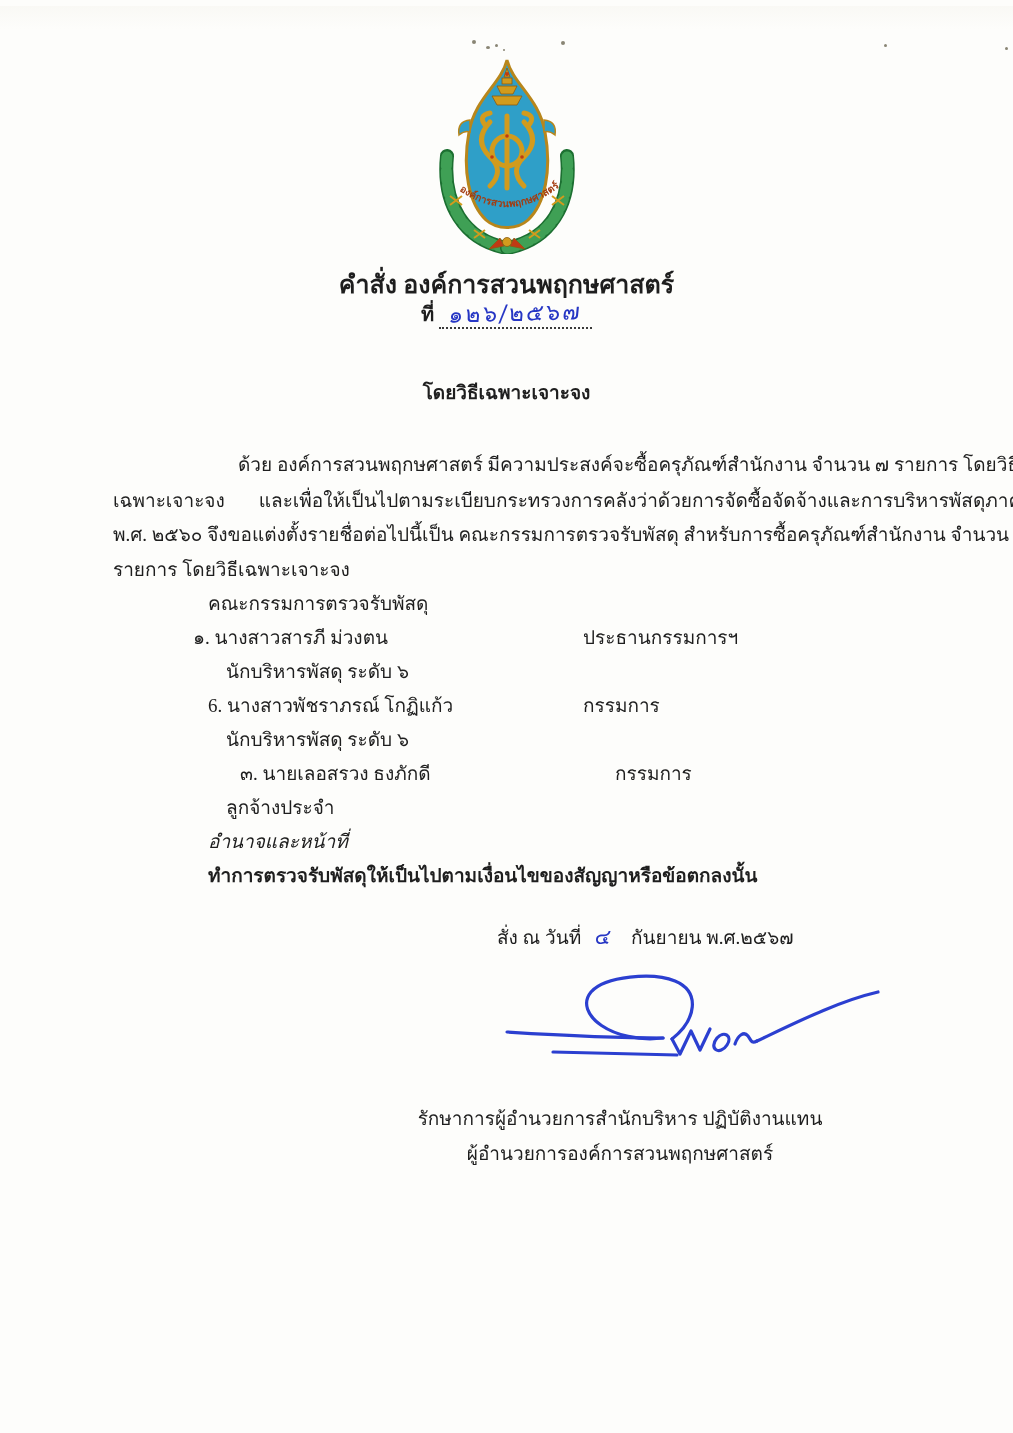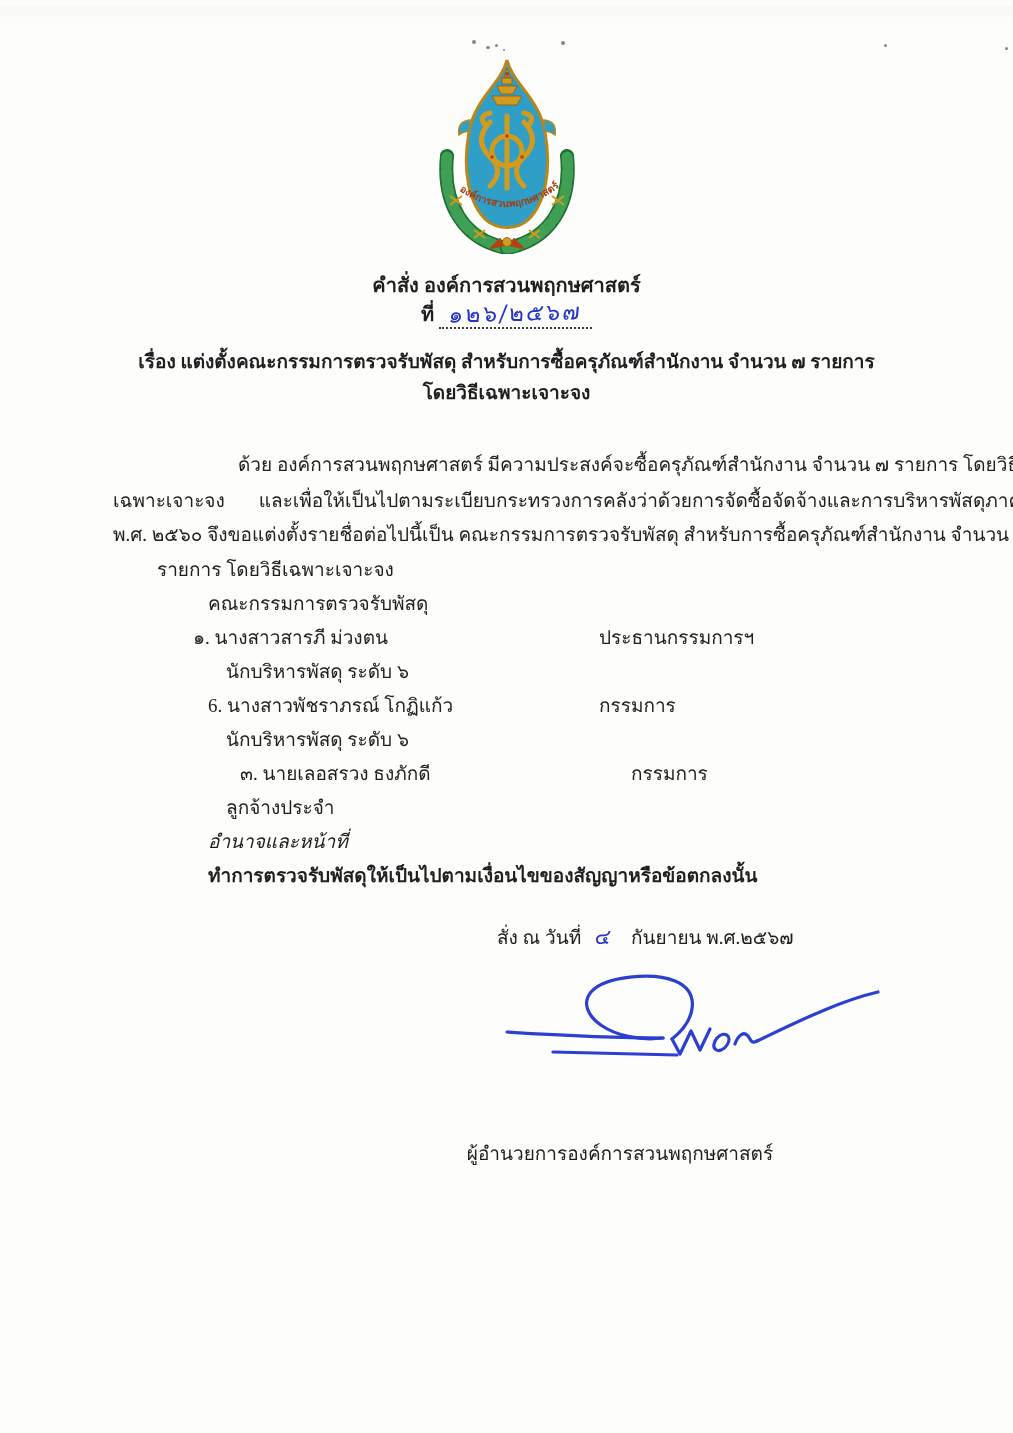--- a/index.html
+++ b/index.html
@@ -19,21 +19,21 @@
   .hand{
     color:#2636c4;font-size:23px;display:inline-block;
     transform:skewX(-7deg) rotate(-1.5deg);letter-spacing:2px;
     font-family:"DejaVu Sans",sans-serif;
   }
   .dotline{border-bottom:2.2px dotted #3a3a3a;padding:0 10px 0 10px;display:inline-block;min-width:122px;text-align:center;}
   .hand-day{
     color:#2636c4;font-size:21px;display:inline-block;margin:0 20px 0 14px;
     transform:skewX(-6deg);font-family:"DejaVu Sans",sans-serif;
   }
-  .role{position:absolute;left:599px;top:0;white-space:nowrap;}
+  .role{position:absolute;left:583px;top:0;white-space:nowrap;}
   .rowrel{position:absolute;left:0;top:0;width:100%;height:30px;}
   .para-tail{margin-left:34px;}
   .namecol{position:absolute;left:350px;width:540px;text-align:center;white-space:nowrap;font-size:19px;}
   svg{display:block;}
 </style>
 </head>
 <body>
 
 <div id="page">
 
@@ -101,36 +101,35 @@
       </g>
 
       <g>
         <path d="M72 184 l-11 11 l15 -3 z" fill="#c03a14" stroke="#8a5a10" stroke-width="0.8"></path>
         <path d="M86 184 l11 11 l-15 -3 z" fill="#c03a14" stroke="#8a5a10" stroke-width="0.8"></path>
         <circle cx="79" cy="188" r="4.5" fill="#d29b1d" stroke="#8a5a10" stroke-width="0.8"></circle>
       </g>
     </svg>
   </div>
 
-  <div class="tline center bold" style="top:272px;font-size:20px;">คำสั่ง องค์การสวนพฤกษศาสตร์</div>
+  <div class="tline center bold" style="top:272px;font-size:25px;">คำสั่ง องค์การสวนพฤกษศาสตร์</div>
 
   <div class="tline center" style="top:300px;font-size:20px;">
     <span class="bold">ที่</span>
     <span class="dotline"><span class="hand">๑๒๖/๒๕๖๗</span></span>
   </div>
 
-  <div class="tline center bold" style="top:349px;">เรื่อง แต่งตั้งคณะกรรมการตรวจรับพัสดุ สำหรับการซื้อครุภัณฑ์สำนักงาน จำนวน ๗ รายการ</div>
   <div class="tline center bold" style="top:380px;">โดยวิธีเฉพาะเจาะจง</div>
 
   <div class="tline" style="left:238px;top:452px;">ด้วย องค์การสวนพฤกษศาสตร์ มีความประสงค์จะซื้อครุภัณฑ์สำนักงาน จำนวน ๗ รายการ โดยวิธี</div>
   <div class="tline" style="left:113px;top:488px;">
     <span>เฉพาะเจาะจง</span><span class="para-tail">และเพื่อให้เป็นไปตามระเบียบกระทรวงการคลังว่าด้วยการจัดซื้อจัดจ้างและการบริหารพัสดุภาครัฐ</span>
   </div>
   <div class="tline" style="left:113px;top:522px;">พ.ศ. ๒๕๖๐ จึงขอแต่งตั้งรายชื่อต่อไปนี้เป็น คณะกรรมการตรวจรับพัสดุ สำหรับการซื้อครุภัณฑ์สำนักงาน จำนวน ๗</div>
-  <div class="tline" style="left:113px;top:557px;margin-left:44px;">รายการ โดยวิธีเฉพาะเจาะจง</div>
+  <div class="tline" style="left:113px;top:557px;">รายการ โดยวิธีเฉพาะเจาะจง</div>
 
   <div class="tline" style="left:208px;top:591px;">คณะกรรมการตรวจรับพัสดุ</div>
 
   <div class="rowrel" style="top:625px;">
     <span class="tline" style="left:193px;">๑. นางสาวสารภี ม่วงตน</span>
     <span class="tline role">ประธานกรรมการฯ</span>
   </div>
   <div class="tline" style="left:226px;top:659px;">นักบริหารพัสดุ ระดับ ๖</div>
 
   <div class="rowrel" style="top:693px;">
@@ -159,15 +158,16 @@
         <path d="M168 66 C 118 72 78 42 96 20 C 110 4 158 0 180 9 C 206 20 201 48 177 67"></path>
         <path d="M177 67 l 8 15 l 11 -23 l 9 19 l 10 -21"></path>
         <path d="M222 66 c -9 11 3 18 10 7 c 6 -9 -3 -15 -10 -7"></path>
         <path d="M240 72 c 3 -9 9 -13 13 -8 c 3 4 3 8 9 5"></path>
         <path d="M262 69 C 302 50 344 29 383 20"></path>
         <path d="M58 80 L 182 83"></path>
       </g>
     </svg>
   </div>
 
+  <div class="namecol" style="top:1103px;">รักษาการผู้อำนวยการสำนักบริหาร ปฏิบัติงานแทน</div>
   <div class="namecol" style="top:1138px;">ผู้อำนวยการองค์การสวนพฤกษศาสตร์</div>
 
 </div>
 
 </body></html>

